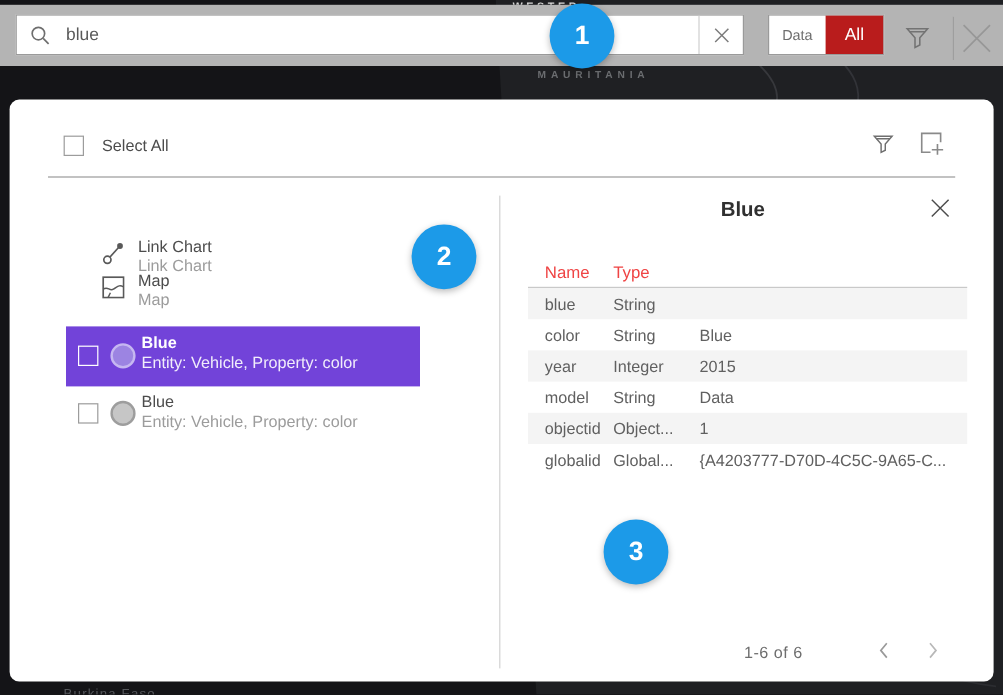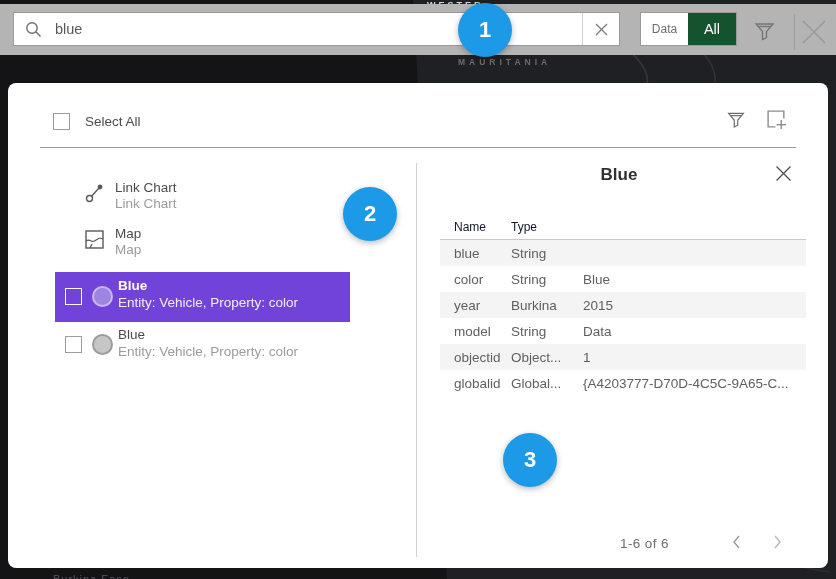--- a/index.html
+++ b/index.html
@@ -12,21 +12,21 @@
   .map-light {
     position:absolute; inset:0; background:#1f2023;
     clip-path: polygon(413px 0, 836px 0, 836px 579px, 447px 579px);
   }
   .map-lines { position:absolute; inset:0; }
   .map-label-western {
     position:absolute; left:427px; top:0; width:56px; height:4px; overflow:hidden;
     color:#d6d6d6; font-size:9px; font-weight:bold; letter-spacing:3px; white-space:nowrap;
   }
   .map-label-mauritania {
-    position:absolute; left:458px; top:57px;
+    position:absolute; left:448px; top:57px;
     color:#6b6d70; font-size:8.5px; font-weight:bold; letter-spacing:4px; white-space:nowrap;
   }
   .map-label-clipped {
     position:absolute; left:53px; top:573px; width:120px; height:6px; overflow:hidden;
     color:#56585c; font-size:11px; letter-spacing:1px; white-space:nowrap;
   }
   
   .topbar { position:absolute; left:0; top:4px; width:836px; height:51px; background:#b4b4b4; }
   .search-box {
     position:absolute; left:13px; top:8px; width:607px; height:34px;
@@ -38,21 +38,21 @@
     width:37px; height:100%; border-left:1px solid #cfcfcf;
     display:flex; align-items:center; justify-content:center; color:#7a7a7a; cursor:pointer;
   }
   .scope-toggle {
     position:absolute; left:640px; top:8px; width:97px; height:34px;
     background:#fff; border:1px solid #9a9a9a; display:flex;
   }
   .scope-data { flex:1; display:flex; align-items:center; justify-content:center;
     color:#6e6e6e; font-size:12px; cursor:pointer; }
   .scope-all { width:48px; display:flex; align-items:center; justify-content:center;
-    background:#14532d; color:#fff; font-size:14.5px; cursor:pointer; }
+    background:#b91c1c; color:#fff; font-size:14.5px; cursor:pointer; }
   .bar-filter { position:absolute; left:753px; top:16px; color:#737373; cursor:pointer; }
   .bar-sep { position:absolute; left:794px; top:10px; width:1px; height:36px; background:#9e9e9e; }
   .bar-close { position:absolute; left:799px; top:13px; color:#979797; cursor:pointer; }
   
   .panel {
     position:absolute; left:8px; top:83px; width:820px; height:485px;
     background:#fff; border-radius:8px;padding-left:42px;
   }
   .checkbox { position:absolute; width:17px; height:17px; border:1px solid #9c9c9c; background:transparent; }
   .selectall-label { position:absolute; left:77px; top:31px; font-size:13.5px; color:#4c4c4c; }
@@ -73,21 +73,21 @@
   .dot-selected { background:#9c84e2; border:2px solid #c6b7f1; }
   .dot-plain    { background:#c6c6c6; border:2px solid #9d9d9d; }
   .sel-title { position:absolute; left:63px; top:6px; font-size:13.5px; font-weight:bold; color:#fff; line-height:16px; }
   .sel-sub   { position:absolute; left:63px; top:23px; font-size:13.5px; color:#f1edfb; line-height:16px; }
   .plain-row { position:absolute; cursor:pointer; }
   
   .detail-title { position:absolute; left:432px; top:82px; width:358px; text-align:center;
     font-size:17px; font-weight:600; color:#303030; }
   .detail-close { position:absolute; left:767px; top:82px; color:#4c4c4c; cursor:pointer; }
   .table { position:absolute; left:432px; top:132px; width:366px; }
-  .thead { display:flex; height:25px; align-items:center; font-size:12px; color:#0f172a;
+  .thead { display:flex; height:25px; align-items:center; font-size:14px; color:#ef4444;
     border-bottom:1px solid #c9c9c9; }
   .trow  { display:flex; height:26px; align-items:center; font-size:13.5px; color:#606060; }
   .trow:nth-child(even) { background:#f4f4f4; }
   .c-name  { width:71px; padding-left:14px; }
   .c-type  { width:72px; }
   .c-value { flex:1; white-space:nowrap; overflow:hidden; }
   .pagination-range { position:absolute; left:612px; top:453px; font-size:13.5px;
     letter-spacing:.4px; color:#6e6e6e; }
   .page-prev { position:absolute; left:721px; top:451px; color:#9a9a9a; cursor:pointer; }
   .page-next { position:absolute; left:761px; top:451px; color:#b8b8b8; cursor:pointer; }
@@ -167,21 +167,21 @@
     <span class="hdr-add">
       <svg width="21" height="21" viewBox="0 0 20 20">
         <path d="M17 9 V2 H2 V17 H9" fill="none" stroke="currentColor" stroke-width="1.3"></path>
         <line x1="14.5" y1="10.5" x2="14.5" y2="19" stroke="currentColor" stroke-width="1.3"></line>
         <line x1="10" y1="15" x2="19" y2="15" stroke="currentColor" stroke-width="1.3"></line>
       </svg>
     </span>
     <div class="hdr-divider"></div>
     <div class="v-divider"></div>
 
-    <div class="plain-row" style="left:75px; top:97px; width:260px; height:36px;">
+    <div class="plain-row" style="left:75px; top:115px; width:260px; height:36px;">
       <span class="type-icon" style="left:2px; top:3px;">
         <svg width="20" height="20" viewBox="0 0 20 20">
           <line x1="5" y1="15" x2="14" y2="5" stroke="#595959" stroke-width="1.4"></line>
           <circle cx="15" cy="4" r="2.4" fill="#595959"></circle>
           <circle cx="4.5" cy="15.5" r="3" fill="#fff" stroke="#595959" stroke-width="1.4"></circle>
         </svg>
       </span>
       <div style="position:absolute; left:32px; top:0;">
         <div class="item-title">Link Chart</div>
         <div class="item-sub">Link Chart</div>
@@ -233,21 +233,21 @@
         <span class="c-name">blue</span>
         <span class="c-type">String</span>
       </div>
       <div class="trow">
         <span class="c-name">color</span>
         <span class="c-type">String</span>
         <span class="c-value">Blue</span>
       </div>
       <div class="trow">
         <span class="c-name">year</span>
-        <span class="c-type">Burkina</span>
+        <span class="c-type">Integer</span>
         <span class="c-value">2015</span>
       </div>
       <div class="trow">
         <span class="c-name">model</span>
         <span class="c-type">String</span>
         <span class="c-value">Data</span>
       </div>
       <div class="trow">
         <span class="c-name">objectid</span>
         <span class="c-type">Object...</span>

